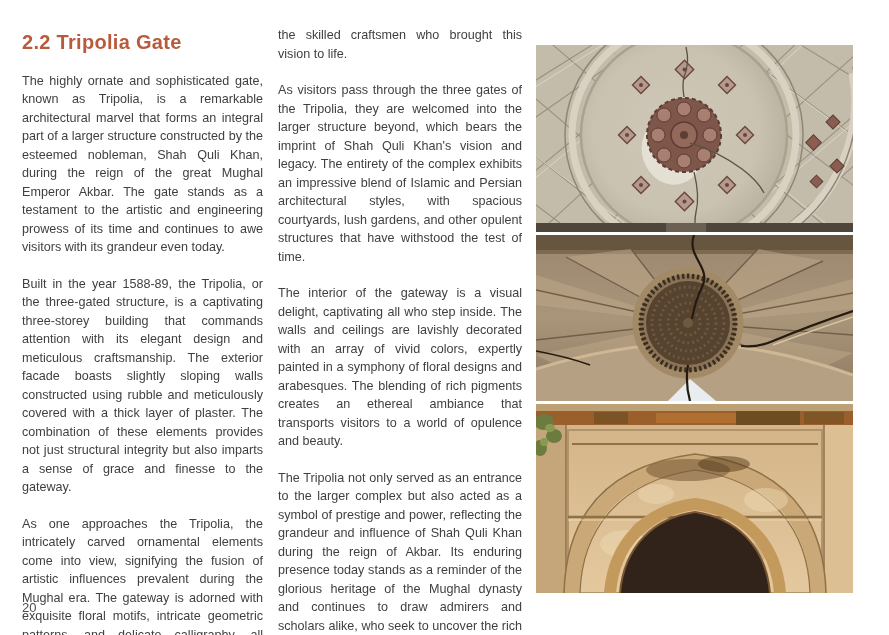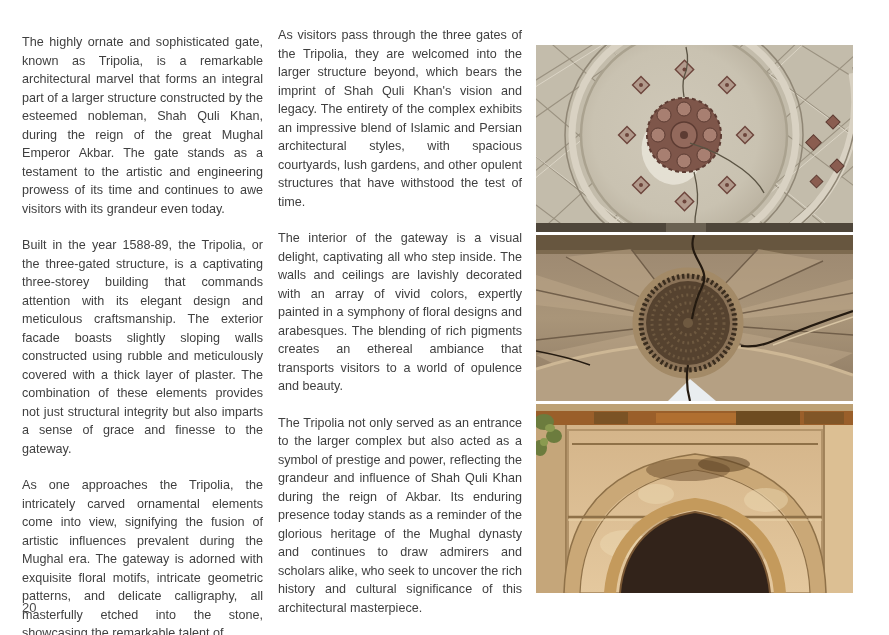--- a/index.html
+++ b/index.html
@@ -40,26 +40,28 @@
     color:#4c4c4c;
     text-align:right;
   }
 </style>
 </head>
 <body>
 
 <div class="page">
 
   <div class="text-col col1">
+    <h1 class="page-title">2.2 Tripolia Gate</h1>
     <p>The highly ornate and sophisticated gate, known as Tripolia, is a remarkable architectural marvel that forms an integral part of a larger structure constructed by the esteemed nobleman, Shah Quli Khan, during the reign of the great Mughal Emperor Akbar. The gate stands as a testament to the artistic and engineering prowess of its time and continues to awe visitors with its grandeur even today.</p>
     <p>Built in the year 1588-89, the Tripolia, or the three-gated structure, is a captivating three-storey building that commands attention with its elegant design and meticulous craftsmanship. The exterior facade boasts slightly sloping walls constructed using rubble and meticulously covered with a thick layer of plaster. The combination of these elements provides not just structural integrity but also imparts a sense of grace and finesse to the gateway.</p>
     <p>As one approaches the Tripolia, the intricately carved ornamental elements come into view, signifying the fusion of artistic influences prevalent during the Mughal era. The gateway is adorned with exquisite floral motifs, intricate geometric patterns, and delicate calligraphy, all masterfully etched into the stone, showcasing the remarkable talent of</p>
   </div>
 
   <div class="text-col col2">
+    <p>the skilled craftsmen who brought this vision to life.</p>
     <p>As visitors pass through the three gates of the Tripolia, they are welcomed into the larger structure beyond, which bears the imprint of Shah Quli Khan's vision and legacy. The entirety of the complex exhibits an impressive blend of Islamic and Persian architectural styles, with spacious courtyards, lush gardens, and other opulent structures that have withstood the test of time.</p>
     <p>The interior of the gateway is a visual delight, captivating all who step inside. The walls and ceilings are lavishly decorated with an array of vivid colors, expertly painted in a symphony of floral designs and arabesques. The blending of rich pigments creates an ethereal ambiance that transports visitors to a world of opulence and beauty.</p>
     <p>The Tripolia not only served as an entrance to the larger complex but also acted as a symbol of prestige and power, reflecting the grandeur and influence of Shah Quli Khan during the reign of Akbar. Its enduring presence today stands as a reminder of the glorious heritage of the Mughal dynasty and continues to draw admirers and scholars alike, who seek to uncover the rich history and cultural significance of this architectural masterpiece.</p>
   </div>
 
   <div class="photo-stack">
 
     <figure class="photo" style="margin:0 0 3px 0" title="Plastered dome ceiling with painted maroon floral medallion, lattice squinch patterns and cracks">
       <svg width="317" height="187" viewBox="0 0 317 187" xmlns="http://www.w3.org/2000/svg">
         <defs>

